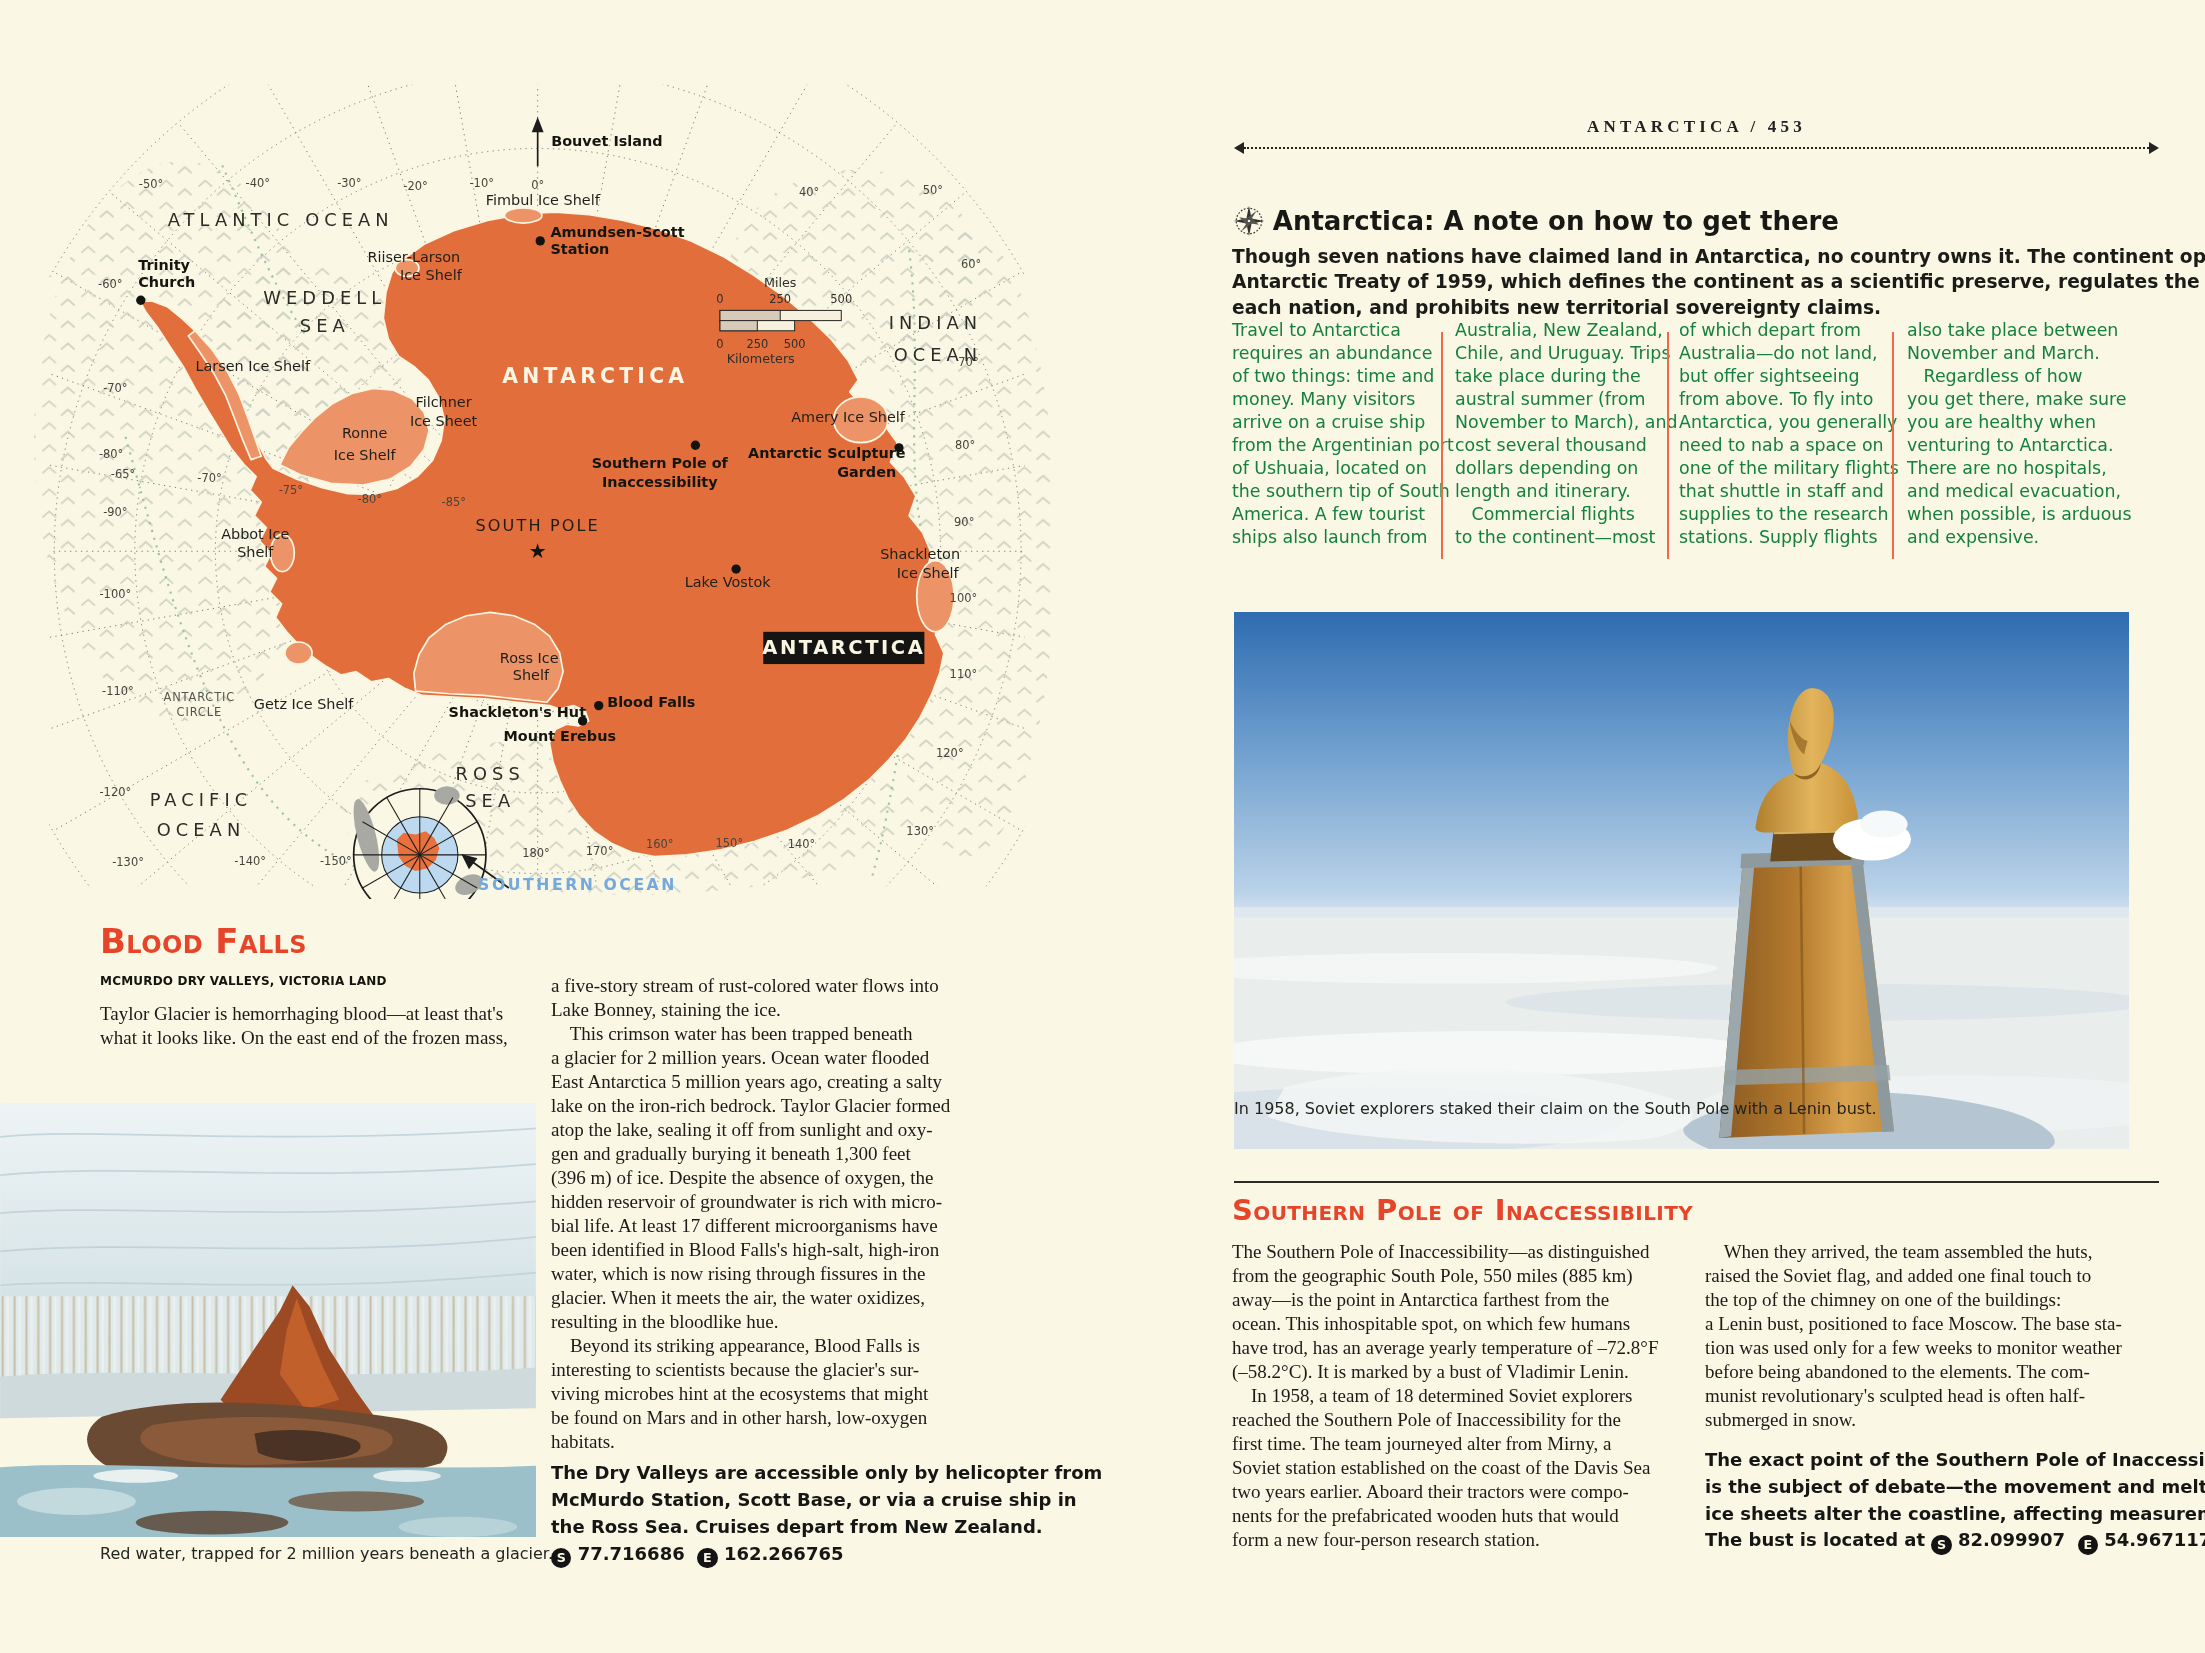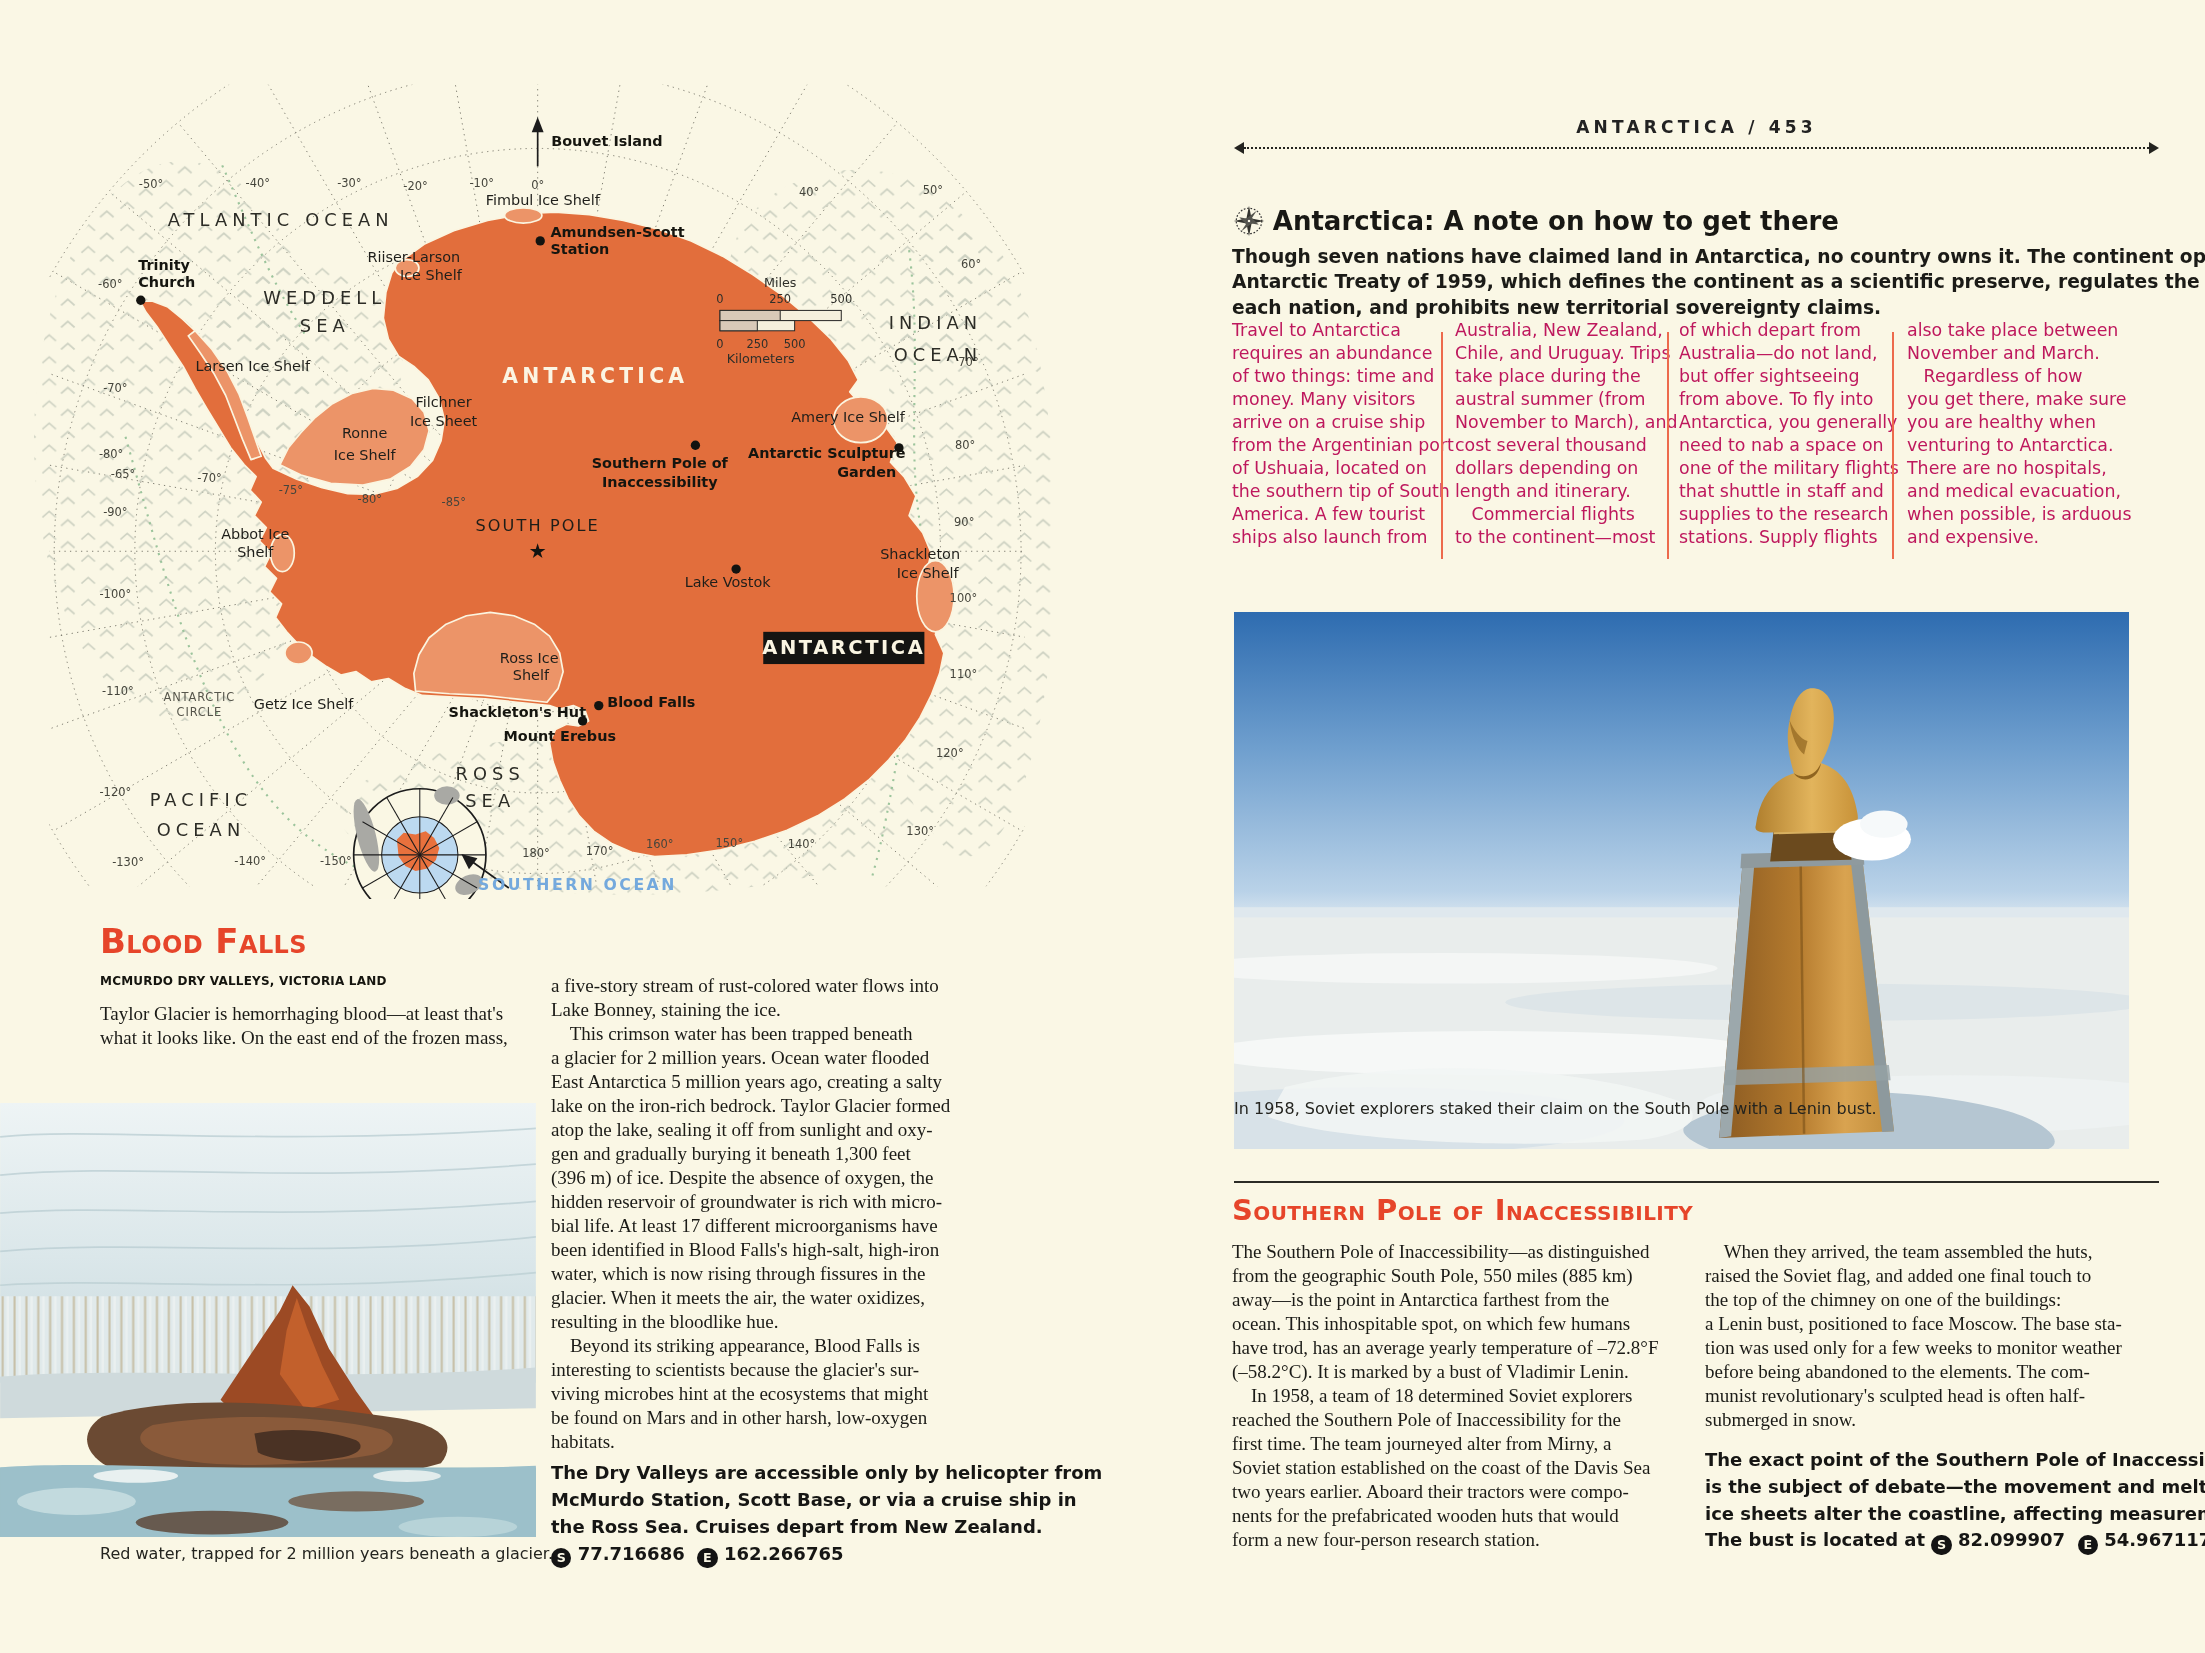--- a/index.html
+++ b/index.html
@@ -19,31 +19,31 @@
   .ml-circ{font-size:13.5px;letter-spacing:1px;fill:#57564c;}
   .ml-blue{font-size:18.5px;font-weight:700;letter-spacing:3px;fill:#74A9DD;}
   .ml-sb{font-size:15px;fill:#2f2f2a;}
   .ml-sbn{font-size:13.5px;fill:#2f2f2a;}
   .ml-star{font-size:24px;fill:#131310;}
   .gridline{fill:none;stroke:#6b6a5e;stroke-width:1;stroke-dasharray:1.5,5;}
   
   .redhead{font-variant:small-caps;font-weight:700;color:#E6452A;letter-spacing:0.4px;}
   .serifcol{font-family:"Liberation Serif","DejaVu Serif",serif;font-size:19px;line-height:24px;color:#1b1b17;}
   .serifcol .line{white-space:pre;}
-  .sanscol{font-size:17.4px;line-height:23px;color:#be185d;}
+  .sanscol{font-size:17.4px;line-height:23px;color:#15803d;}
   .sanscol .line{white-space:pre;}
   .boldnote{font-weight:700;font-size:18px;line-height:27px;color:#161614;}
   .boldnote .line{white-space:pre;}
   .coords{font-weight:700;font-size:18px;margin-top:2.5px;color:#161614;white-space:pre;}
   .cbadge{display:inline-block;width:20.4px;height:20.4px;border-radius:50%;background:#141414;color:#FAF7E5;
           font-size:12.7px;font-weight:700;text-align:center;line-height:20.4px;vertical-align:-2.5px;}
   .caption{font-size:16px;color:#24241f;}
   .subhead{font-size:12px;font-weight:700;letter-spacing:0.2px;color:#15150f;}
   
-  .pgheader{width:925px;text-align:center;font-size:17px;font-weight:700;letter-spacing:4.2px;color:#222;}
+  .pgheader{width:925px;text-align:center;font-size:17px;font-weight:700;letter-spacing:4.2px;color:#222;font-family:Liberation Serif, serif;}
   .dotr{display:flex;align-items:center;width:925px;}
   .dotr .dots{flex:1;border-top:2.5px dotted #23231f;height:0;}
   .tri-l{width:0;height:0;border-top:6px solid transparent;border-bottom:6px solid transparent;border-right:10.2px solid #23231f;}
   .tri-r{width:0;height:0;border-top:6px solid transparent;border-bottom:6px solid transparent;border-left:10.2px solid #23231f;}
   .notehead{font-size:26px;font-weight:700;color:#181814;}
   .introtxt{font-size:18.7px;font-weight:700;line-height:25.4px;color:#1b1b17;}
   .introtxt .line{white-space:pre;}
   .colsep{width:1.7px;background:#ED6A4C;}
   .hairline{height:1.7px;background:#2b2b26;}
 </style>

